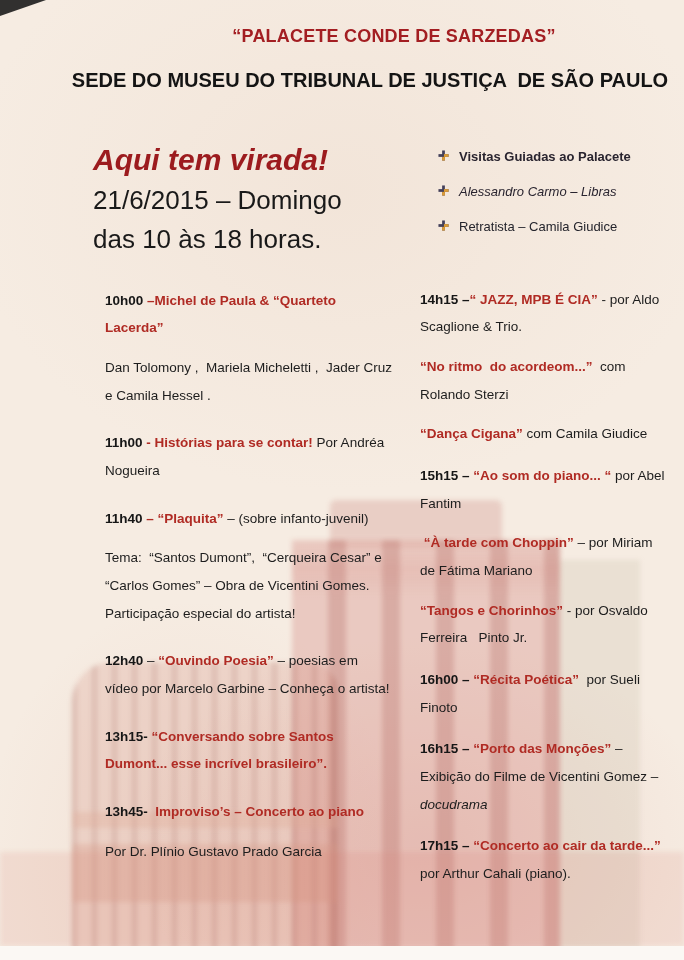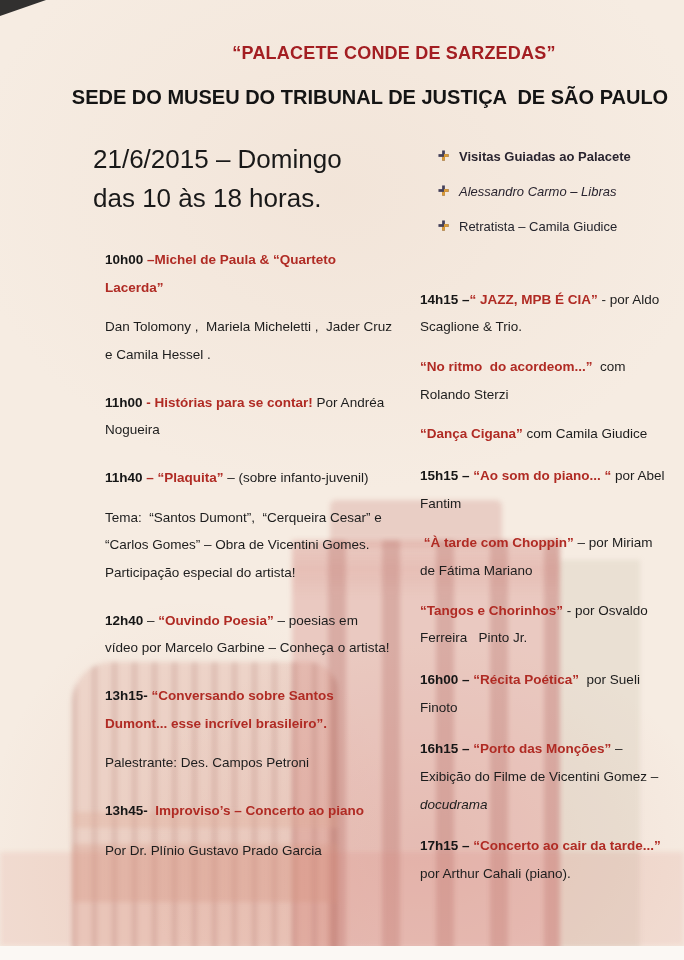--- a/index.html
+++ b/index.html
@@ -65,21 +65,21 @@
   }
   .wm-right-column{
     position:absolute;left:560px;top:560px;width:80px;height:400px;
     background:rgba(190,180,160,0.22);
   }
   .wm-base{
     position:absolute;left:0;top:852px;width:100%;height:94px;
     background:rgba(212,118,104,0.14);
   }
   
-  .header{position:absolute;top:26px;left:0;width:100%;margin-top:17px;}
+  .header{position:absolute;top:26px;left:0;width:100%;}
   .page-title{
     margin:0 0 0 104px;
     text-align:center;
     font-size:18px;font-weight:700;
     color:var(--title-red);
     letter-spacing:.2px;
     white-space:pre-wrap;
   }
   .page-subtitle{
     margin:22px 0 0 56px;
@@ -143,41 +143,41 @@
 
   <div class="corner-artifact"></div>
 
   <div class="header">
     <h1 class="page-title">“PALACETE CONDE DE SARZEDAS”</h1>
     <h2 class="page-subtitle">SEDE DO MUSEU DO TRIBUNAL DE JUSTIÇA  DE SÃO PAULO</h2>
   </div>
 
   <div class="col-left">
     <div class="intro">
+      <p class="intro-headline">Aqui tem virada!</p>
       <p class="intro-date">21/6/2015 – Domingo</p>
       <p class="intro-time">das 10 às 18 horas.</p>
     </div>
     <div class="schedule" id="left-schedule">
         <div class="block">
           <p><span class="seg-time">10h00 </span><span class="seg-red">–Michel de Paula &amp; “Quarteto Lacerda”</span></p>
           <p><span class="seg-plain">Dan Tolomony ,  Mariela Micheletti ,  Jader Cruz  e Camila Hessel .</span></p>
         </div>
         <div class="block">
           <p><span class="seg-time">11h00 </span><span class="seg-red">- Histórias para se contar!</span><span class="seg-plain"> Por Andréa Nogueira</span></p>
         </div>
         <div class="block">
           <p><span class="seg-time">11h40 </span><span class="seg-red">– “Plaquita”</span><span class="seg-plain"> – (sobre infanto-juvenil)</span></p>
           <p><span class="seg-plain">Tema:  “Santos Dumont”,  “Cerqueira Cesar” e “Carlos Gomes” – Obra de Vicentini Gomes. Participação especial do artista!</span></p>
         </div>
         <div class="block">
           <p><span class="seg-time">12h40 </span><span class="seg-plain">– </span><span class="seg-red">“Ouvindo Poesia”</span><span class="seg-plain"> – poesias em vídeo por Marcelo Garbine – Conheça o artista!</span></p>
         </div>
         <div class="block">
           <p><span class="seg-time">13h15- </span><span class="seg-red">“Conversando sobre Santos Dumont... esse incrível brasileiro”.</span></p>
-          <p><span class="seg-plain">Palestrante: Des. Campos Petroni</span></p>
         </div>
         <div class="block">
           <p><span class="seg-time">13h45-  </span><span class="seg-red">Improviso’s – Concerto ao piano</span></p>
           <p><span class="seg-plain">Por Dr. Plínio Gustavo Prado Garcia</span></p>
         </div>
       </div>
   </div>
 
   <div class="col-right">
     <ul class="services" id="services">

